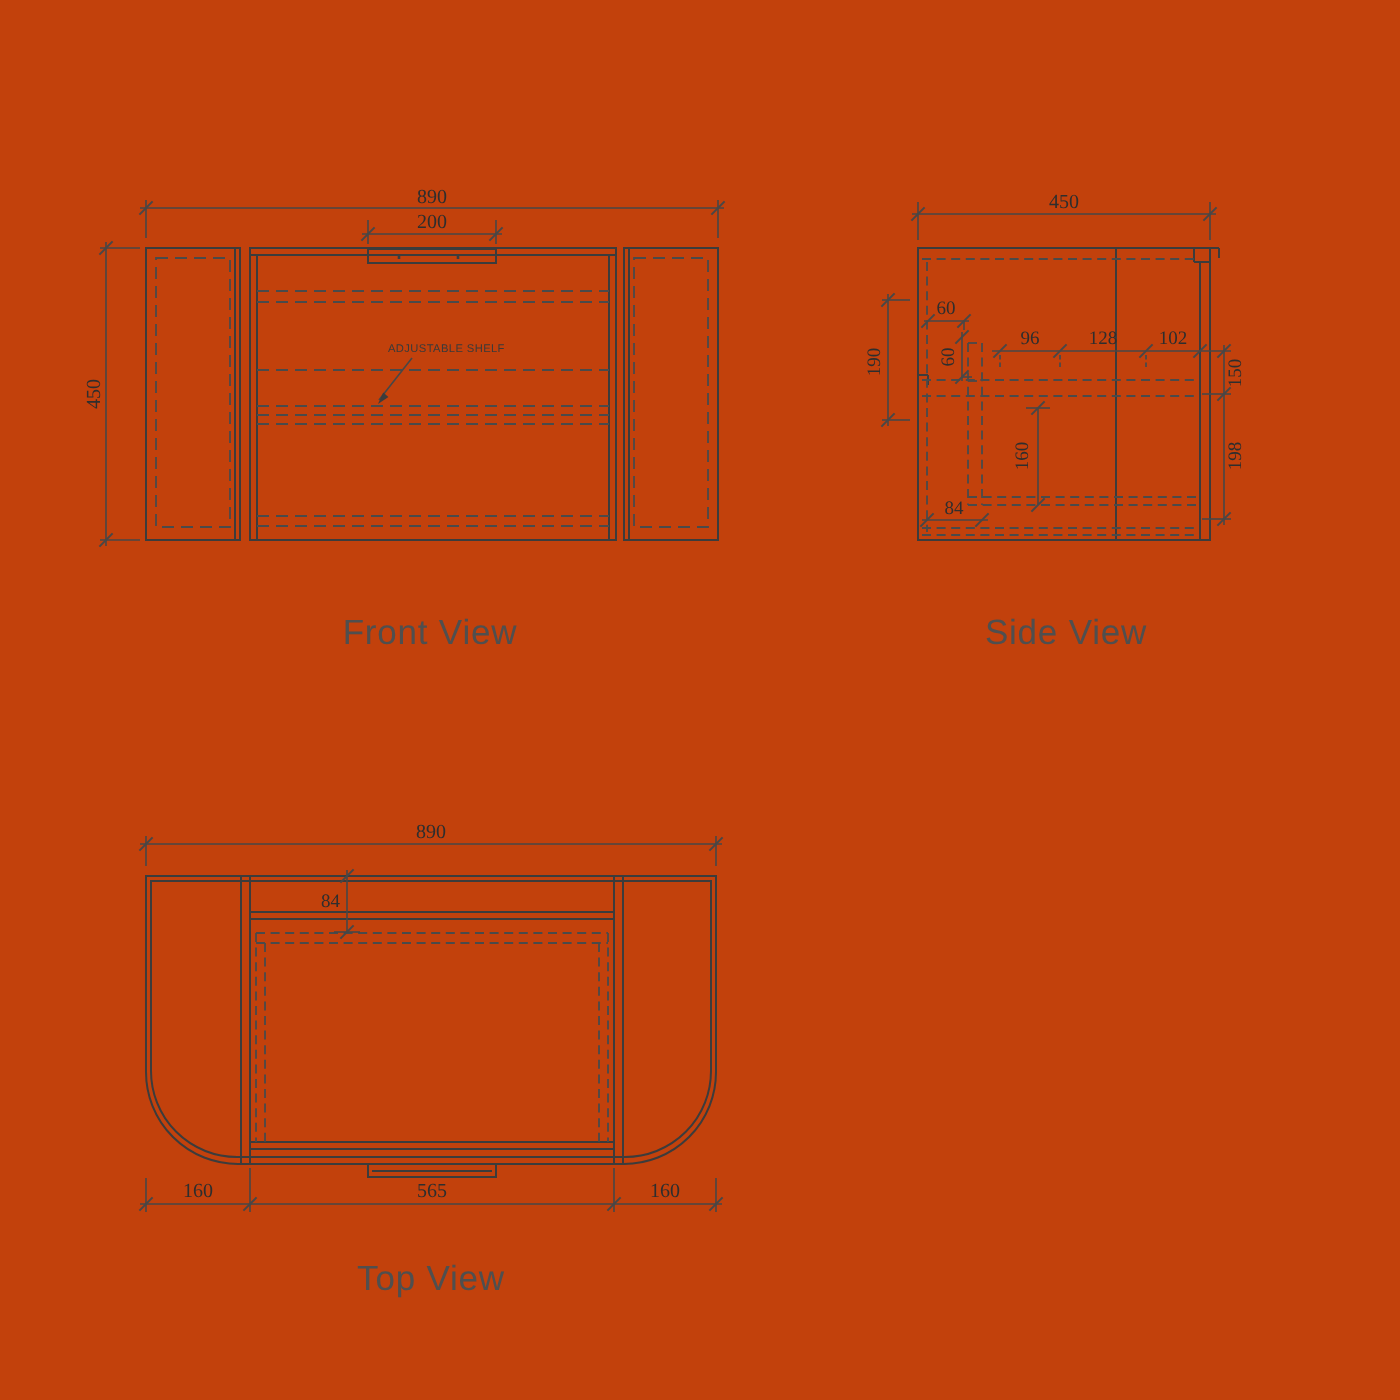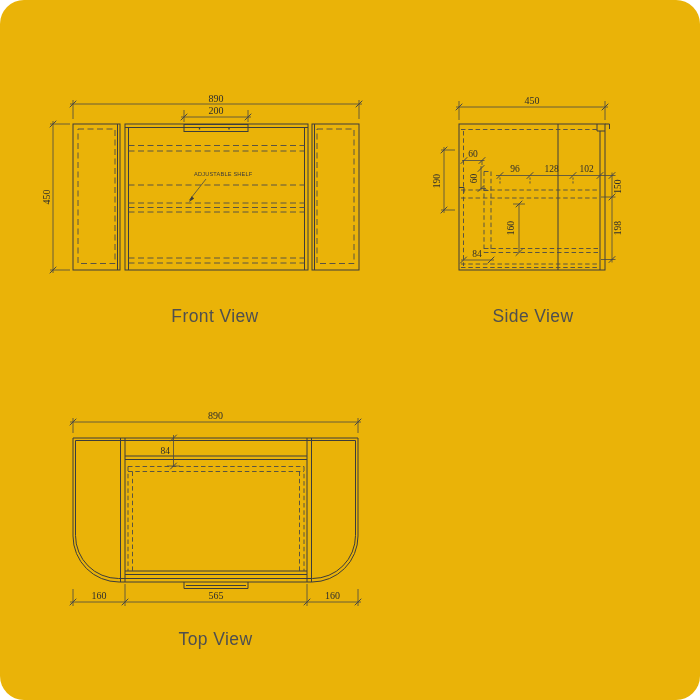--- a/index.html
+++ b/index.html
@@ -1,16 +1,16 @@
 <!DOCTYPE html>
 <html><head>
 <meta charset="utf-8">
 <style>
   html,body{margin:0;padding:0;background:#ffffff;}
-  .stage{position:relative;width:700px;height:700px;background:#eab308;overflow:hidden;border-radius:24px;}
+  .stage{position:relative;width:700px;height:700px;background:#c2410c;overflow:hidden;}
   svg{display:block;}
   .ln{fill:none;stroke:#3c3c3c;stroke-width:1;}
   .lnm{fill:none;stroke:#3c3c3c;stroke-width:1.3;}
   .lnd{fill:none;stroke:#4a4a4a;stroke-width:0.9;stroke-dasharray:6 3.5;}
   .lnd2{fill:none;stroke:#4a4a4a;stroke-width:0.9;stroke-dasharray:4.5 2.8;}
   .lnsd{fill:none;stroke:#4a4a4a;stroke-width:0.9;stroke-dasharray:2.2 1.6;}
   .dim{fill:none;stroke:#474747;stroke-width:0.8;}
   #tk line{stroke:#474747;stroke-width:1;}
   .dim-text{font-family:"Liberation Serif","DejaVu Serif",serif;font-size:10px;fill:#2e2e2e;}
   .dim-text-s{font-family:"Liberation Serif","DejaVu Serif",serif;font-size:9.5px;fill:#2e2e2e;}

